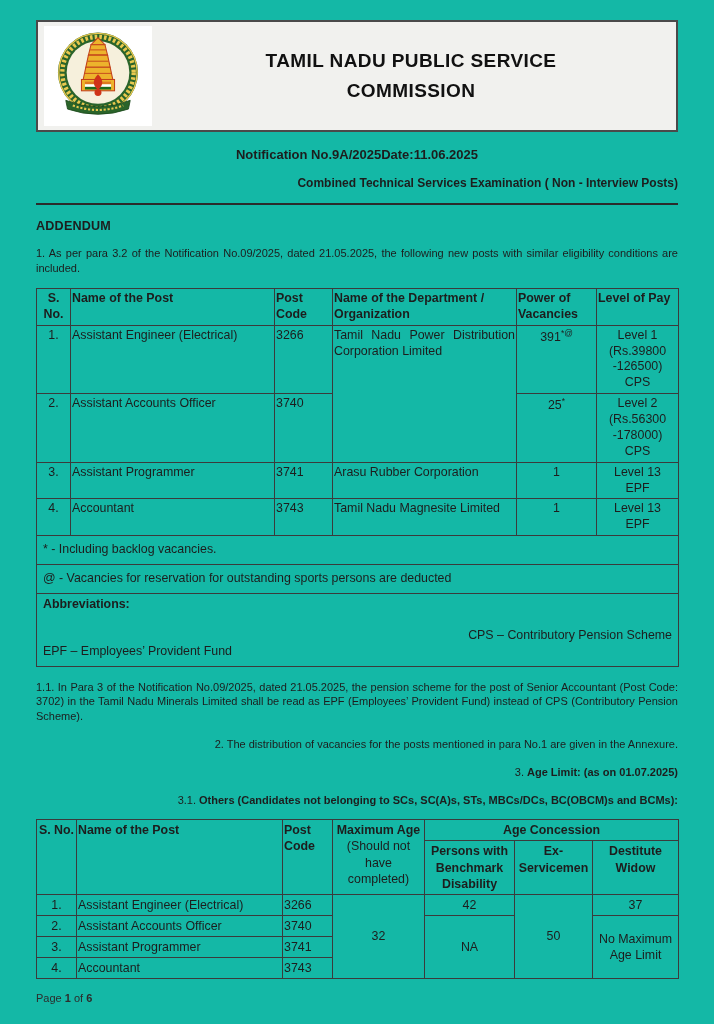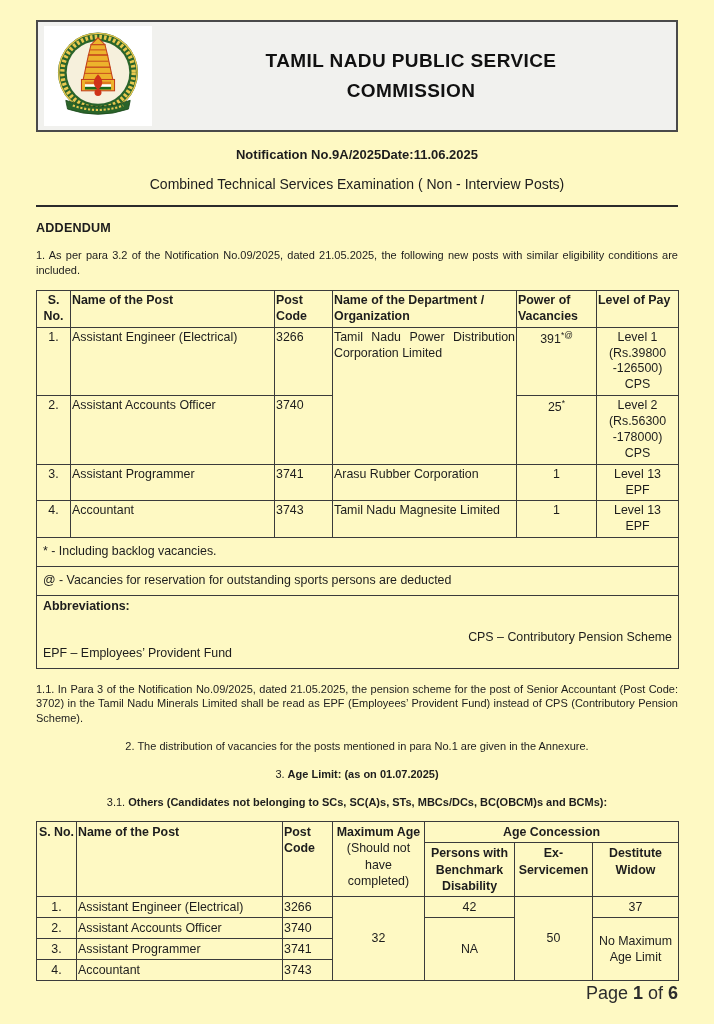--- a/index.html
+++ b/index.html
@@ -1,51 +1,51 @@
 <!DOCTYPE html>
 <html><head>
 <meta charset="utf-8">
 <style>
   html,body { margin:0; padding:0; background:#ffffff; }
   .page {
     position:relative; width:714px; height:1024px; margin:0 auto;
-    background:#fef9c3; box-sizing:border-box; padding:0 36px;
+    background:#14b8a6; box-sizing:border-box; padding:0 36px;
     font-family:"Liberation Sans", sans-serif; color:#1d1d1d; overflow:hidden;
   }
   
   .header-box {
     margin-top:20px; height:112px; border:2px solid #4a4a4a; background:#f1f1ee;
     display:flex; align-items:center; box-sizing:border-box; padding:4px 6px;
   }
   .logo-wrap { width:108px; height:100px; background:#ffffff; display:flex; align-items:center; justify-content:center; flex:0 0 auto; }
   .org-title { flex:1; text-align:center; font-weight:bold; font-size:19px; letter-spacing:.4px; line-height:1.6; color:#111; }
   
   .meta-row { display:flex; justify-content:center; margin-top:15px; font-weight:bold; font-size:13px; }
-  .exam-title { margin-top:14px; text-align:center; font-weight:normal; font-size:14px; }
+  .exam-title { margin-top:14px; text-align:right; font-weight:bold; font-size:12px; }
   .rule { border:none; border-top:2px solid #2b2b2b; margin:13px 0 0 0; }
   .addendum { margin-top:14px; text-align:left; font-weight:bold; font-size:12.6px; letter-spacing:.2px; }
   
   .para { margin-top:13px; font-size:11px; line-height:1.36; text-align:justify; }
-  .para.single { text-align:center; }
+  .para.single { text-align:right; }
   .hnum { font-weight:normal; }
   .htext { font-weight:bold; }
   
   table { width:100%; border-collapse:collapse; table-layout:fixed; margin-top:12px; }
   td, th { border:1.4px solid #3b3b3b; padding:2px 1px; font-size:12.4px; line-height:1.28; vertical-align:top; word-wrap:break-word; }
   th { font-weight:bold; text-align:left; }
   .c { text-align:center; }
   .preline { white-space:pre-line; }
   sup { font-size:8.5px; }
   .fnrow td { padding:6px 6px; }
   .abbr-gap { margin-top:15px;text-align:right; }
   .t2 td, .t2 th { line-height:1.3; }
   .t2 .vmid { vertical-align:middle; text-align:center; }
   .note { font-weight:normal;margin-top:48px; }
   
-  .page-footer { margin-top:2px; text-align:right; font-size:18px; color:#2c2c2c; }
+  .page-footer { margin-top:13px; text-align:left; font-size:11px; color:#2c2c2c; }
 </style>
 </head>
 <body>
 
 <div class="page">
 
   <div class="header-box">
     <div class="logo-wrap">
       <svg width="96" height="94" viewBox="0 0 110 108">
         <circle cx="55" cy="50" r="46" fill="#2a642a"></circle>

